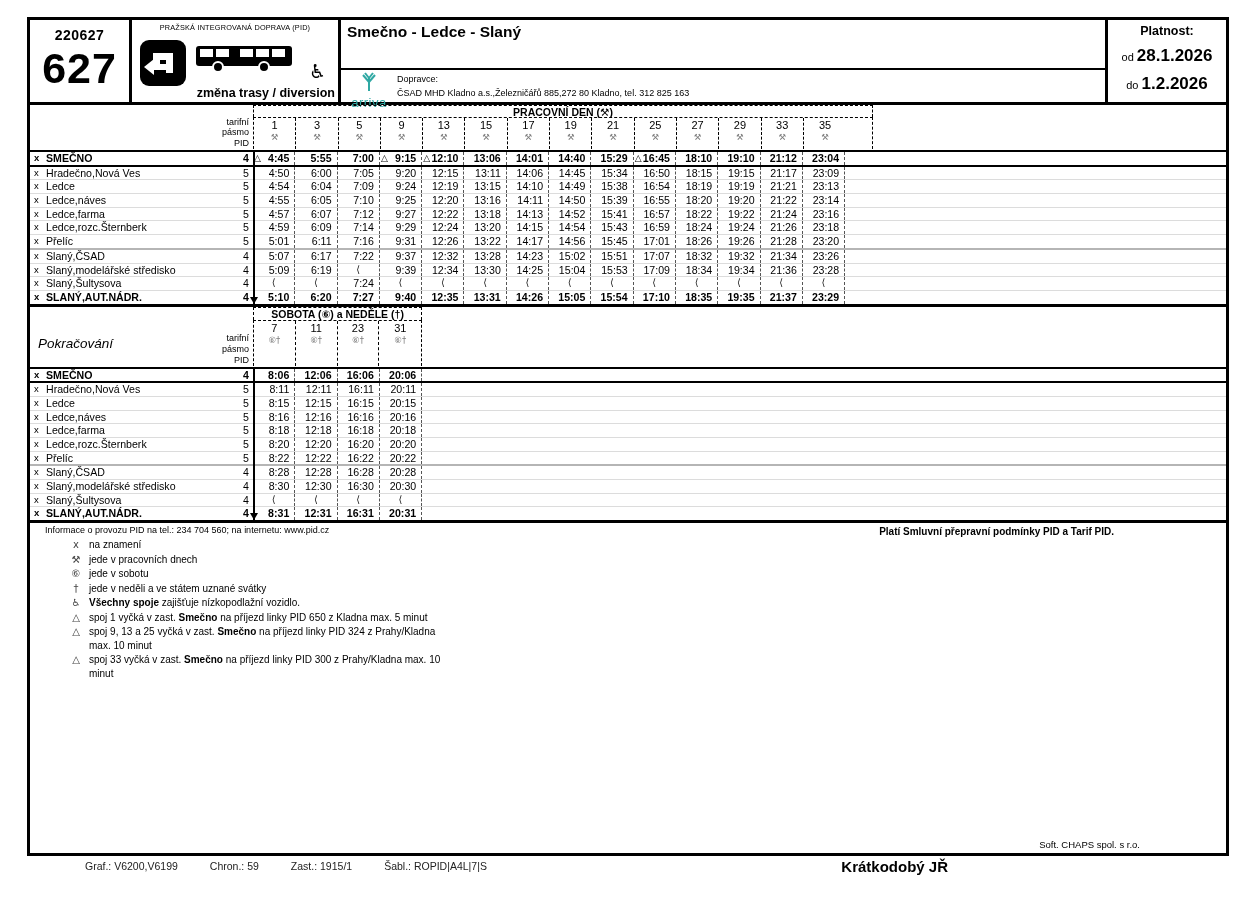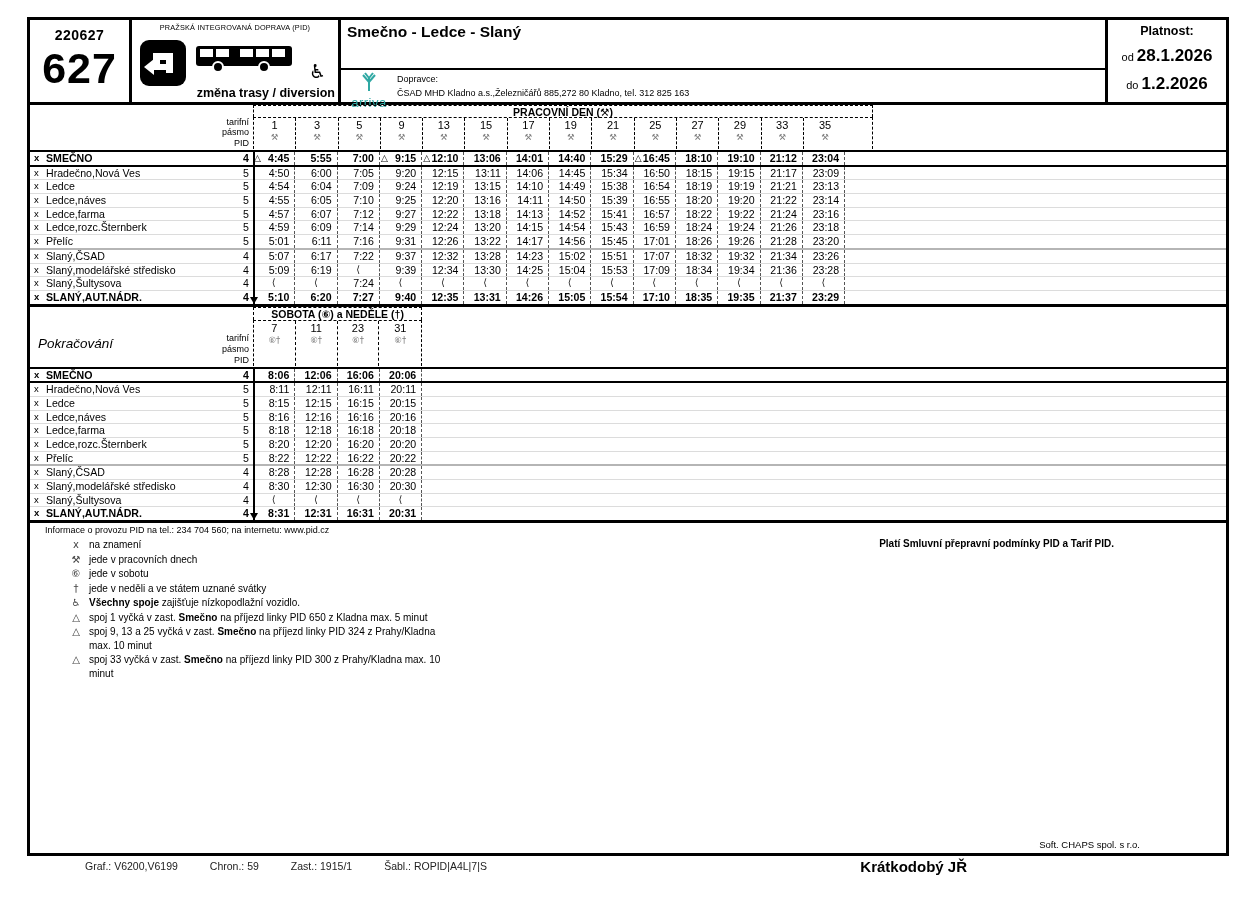--- a/index.html
+++ b/index.html
@@ -69,32 +69,32 @@
                font-weight:normal;font-size:10px;color:#222;}
   .dir-arrow{position:absolute;left:var(--leftw);top:0;bottom:0;width:0;
              border-left:2px solid #000;}
   .dir-arrow:after{content:"";position:absolute;left:-5px;bottom:0;
                    border-left:4px solid transparent;border-right:4px solid transparent;
                    border-top:7px solid #000;}
 
   
   .notes{position:relative;padding:2px 0 0 15px;}
   .info-line{font-size:9px;}
-  .conditions{position:absolute;right:112px;top:15px;font-size:10px;font-weight:bold;}
+  .conditions{position:absolute;right:112px;top:3px;font-size:10px;font-weight:bold;}
   .legend{margin-top:3px;}
   .leg-row{display:flex;font-size:10px;line-height:13.5px;margin-top:1px;}
   .leg-sym{width:18px;margin-left:22px;text-align:center;color:#444;
            font-family:"DejaVu Sans",sans-serif;flex:none;}
   .leg-text{width:352px;margin-left:4px;}
   .soft{position:absolute;right:86px;bottom:3px;font-size:9.5px;}
 
   
   .below{position:absolute;left:0;top:858px;width:1018px;height:30px;}
   .meta{position:absolute;left:85px;top:2px;display:flex;gap:32px;font-size:10.5px;color:#222;}
-  .jr-type{position:absolute;right:51px;top:0;font-size:15px;font-weight:bold;}
+  .jr-type{position:absolute;right:70px;top:0;font-size:15px;font-weight:bold;}
 </style>
 </head>
 <body>
 
 <div class="page">
   <div class="frame">
 
     <div class="hdr">
       <div class="hdr-cell cell-line">
         <div class="tt-code">220627</div>

